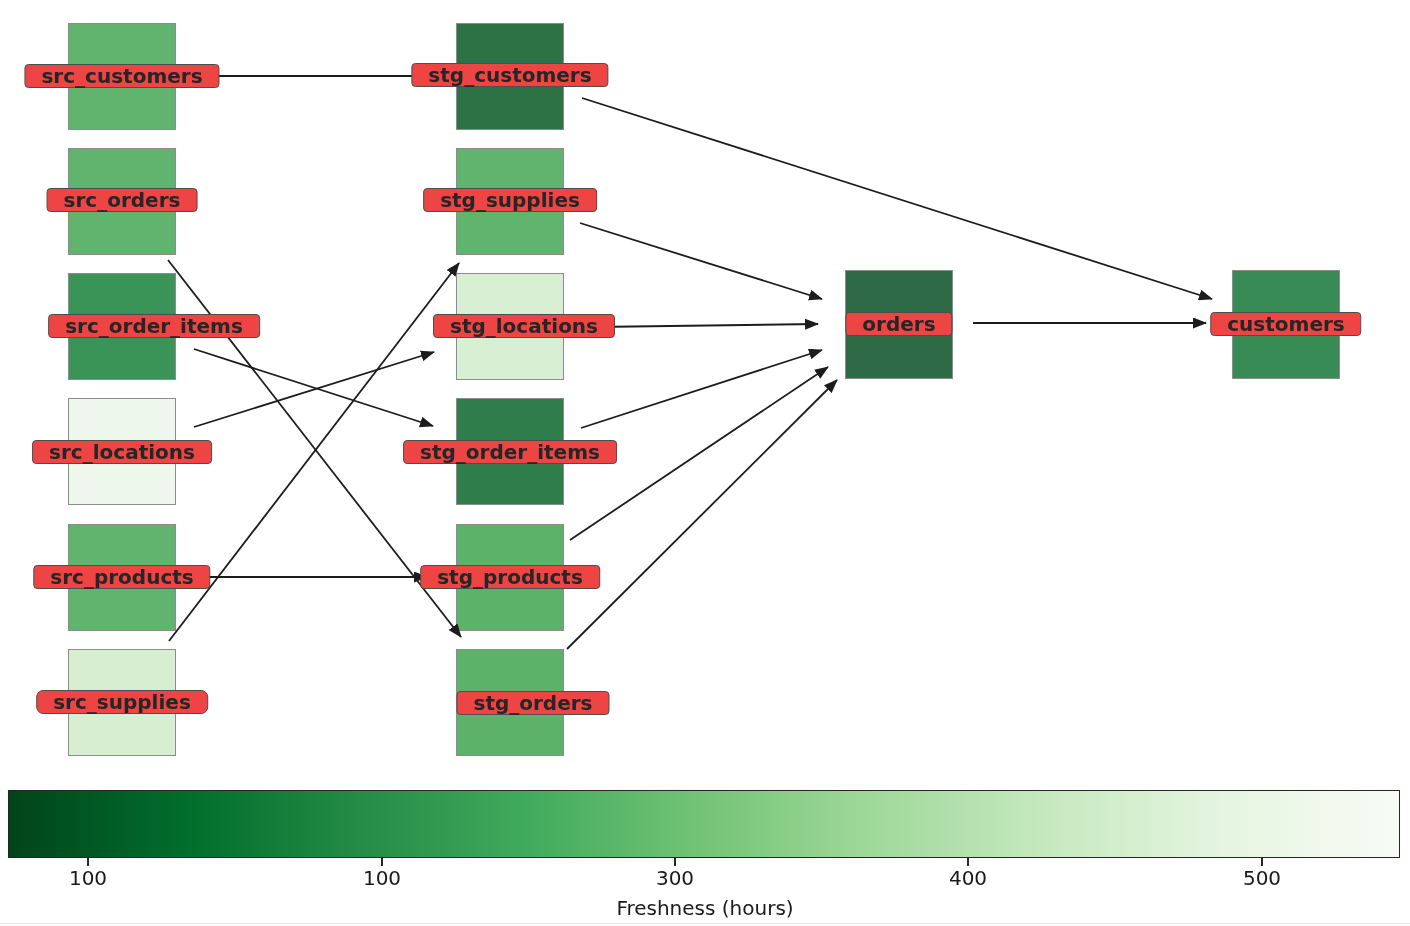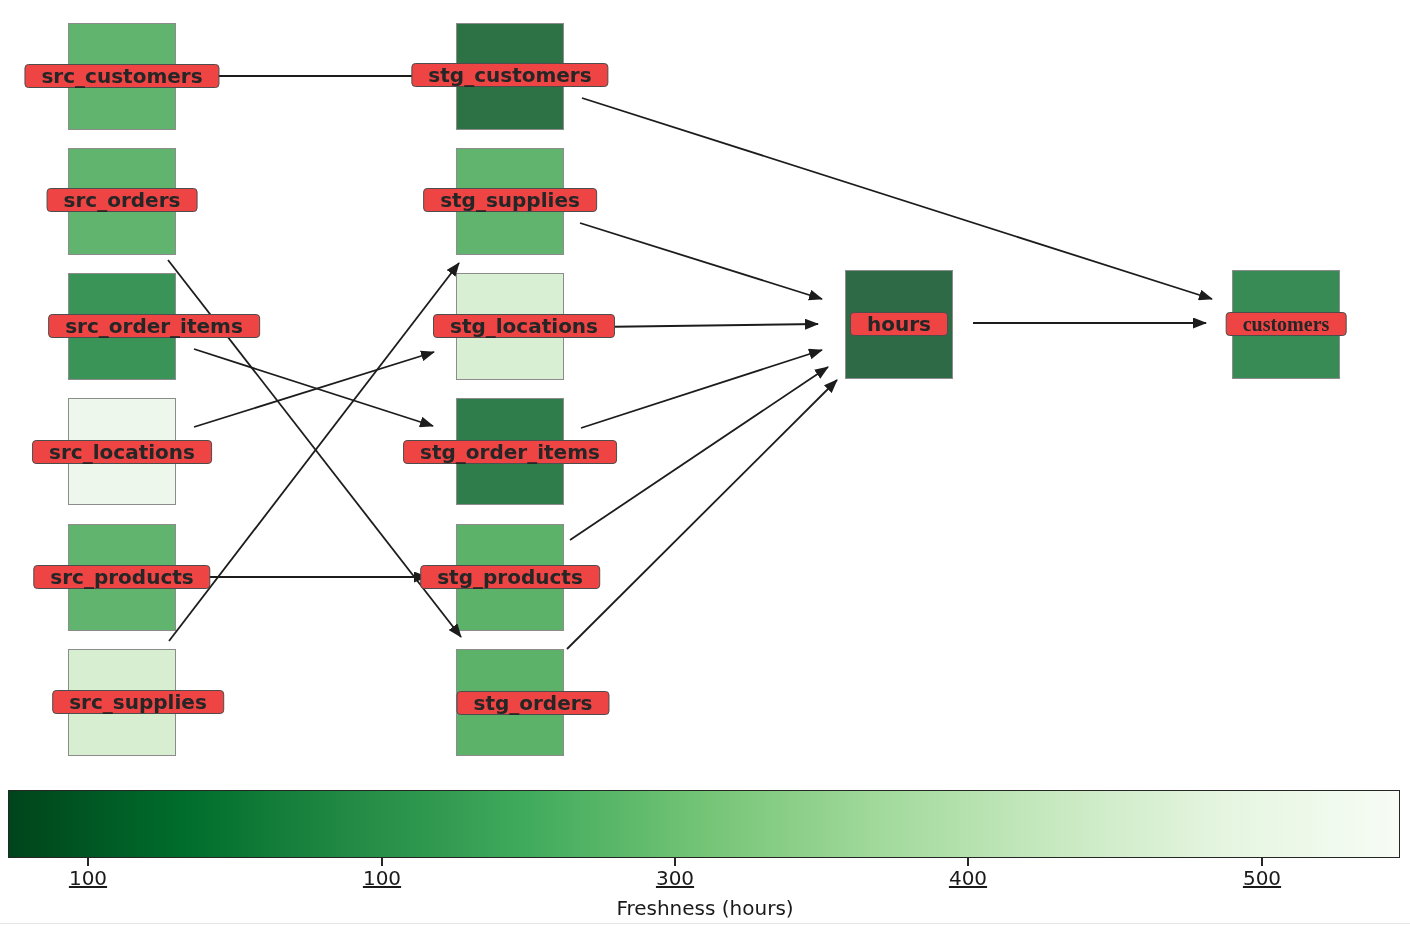--- a/index.html
+++ b/index.html
@@ -25,21 +25,21 @@
   .colorbar-gradient{
     position:absolute;left:8px;top:790px;width:1392px;height:68px;
     box-sizing:border-box;border:1.2px solid #262626;
   }
   .tick-mark{
     position:absolute;top:858px;width:2px;height:8px;background:#262626;
     transform:translateX(-50%);
   }
   .tick-label{
     position:absolute;top:866px;transform:translateX(-50%);
-    font-size:20px;color:#1a1a1a;text-decoration:underline;
+    font-size:20px;color:#1a1a1a;
   }
   .cbar-label{
     position:absolute;top:896px;transform:translateX(-50%);
     font-size:20px;color:#1a1a1a;white-space:nowrap;
   }
   .bottom-rule{
     position:absolute;left:0;top:923px;width:1410px;height:1px;background:#e6e6e6;
   }
 </style>
 </head>
@@ -81,29 +81,29 @@
       <line x1="570" y1="540" x2="828" y2="367" marker-end="url(#ah)"></line>
       <line x1="567" y1="649" x2="837" y2="380" marker-end="url(#ah)"></line>
       <line x1="973" y1="323" x2="1206" y2="323" marker-end="url(#ah)"></line>
     </svg>
   <div class="label-layer">
       <div class="node-label" style="left: 122px; top: 76px;">src_customers</div>
       <div class="node-label" style="left: 122px; top: 200px; text-align: right;">src_orders</div>
       <div class="node-label" style="left: 122px; top: 326px; margin-left: 32px;">src_order_items</div>
       <div class="node-label" style="left: 122px; top: 452px;">src_locations</div>
       <div class="node-label" style="left: 122px; top: 577px;">src_products</div>
-      <div class="node-label" style="left: 138px; top: 702px;">src_supplies</div>
+      <div class="node-label" style="left: 122px; top: 702px; border-radius: 7px;">src_supplies</div>
       <div class="node-label" style="left: 510px; top: 75px;">stg_customers</div>
       <div class="node-label" style="left: 510px; top: 200px;">stg_supplies</div>
       <div class="node-label" style="left: 524px; top: 326px;">stg_locations</div>
       <div class="node-label" style="left: 510px; top: 452px;">stg_order_items</div>
       <div class="node-label" style="left: 510px; top: 577px;">stg_products</div>
       <div class="node-label" style="left: 510px; top: 703px; margin-left: 23px;">stg_orders</div>
-      <div class="node-label" style="left: 899px; top: 324px;">hours</div>
-      <div class="node-label" style="left: 1286px; top: 324px; font-family: Liberation Serif, serif;">customers</div>
+      <div class="node-label" style="left: 899px; top: 324px;">orders</div>
+      <div class="node-label" style="left: 1286px; top: 324px;">customers</div>
     </div>
 
   <div class="colorbar-gradient" style="background: linear-gradient(to right, rgb(0, 68, 27), rgb(0, 109, 44), rgb(35, 139, 69), rgb(65, 171, 93), rgb(116, 196, 118), rgb(161, 217, 155), rgb(199, 233, 192), rgb(229, 245, 224), rgb(247, 252, 245)); border-color: rgb(38, 38, 38);"></div>
   <div>
       <div class="tick-mark" style="left: 88px;"></div>
       <div class="tick-label" style="left: 88px;">100</div>
       <div class="tick-mark" style="left: 382px;"></div>
       <div class="tick-label" style="left: 382px;">100</div>
       <div class="tick-mark" style="left: 675px;"></div>
       <div class="tick-label" style="left: 675px;">300</div>

